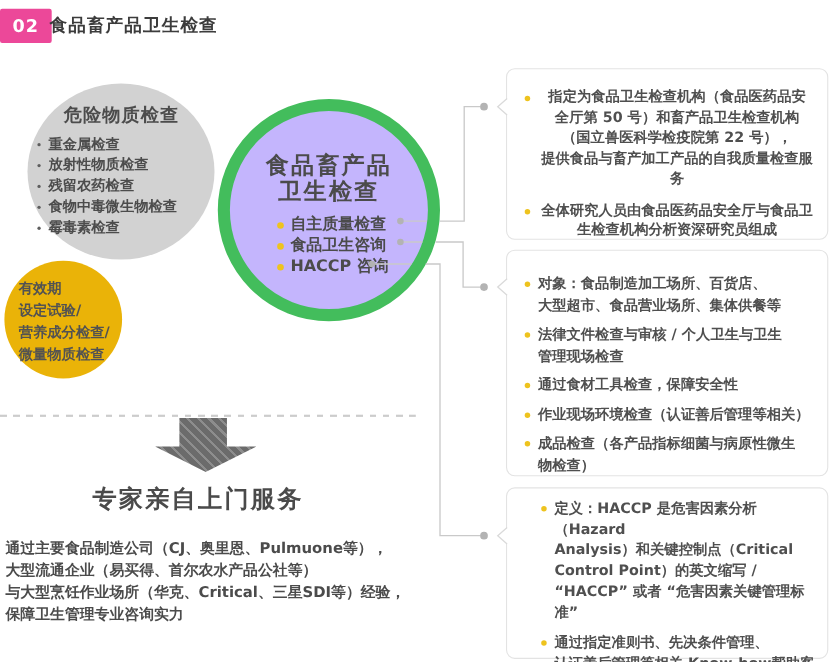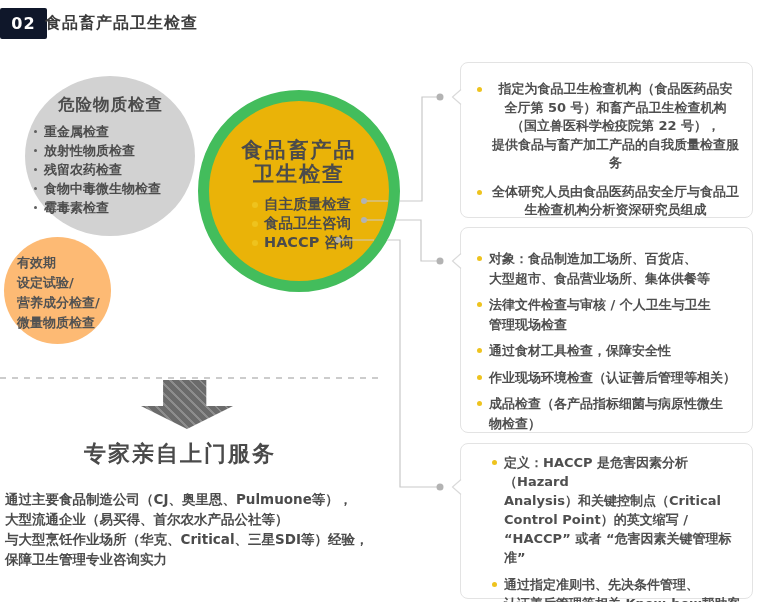--- a/index.html
+++ b/index.html
@@ -11,21 +11,21 @@
     height: 602px;
     background: #ffffff;
     overflow: hidden;
   }
   .preline { white-space: pre-line; }
 
   
   .hdr-badge {
     position: absolute; left: 0; top: 8px;
     width: 47px; height: 31px;
-    background: #0f172a; border-radius: 2px;
+    background: #ec4899; border-radius: 2px;
     color: #ffffff; font-size: 16px; font-weight: bold;
     display: flex; align-items: center; justify-content: center;
     letter-spacing: 1px;
   }
   .hdr-title {
     position: absolute; left: 45px; top: 13px;
     font-size: 16px; font-weight: bold; color: #3c3c3c;
     letter-spacing: 1px;
   }
 
@@ -44,30 +44,30 @@
     position: relative; padding-left: 10px;
     font-size: 13px; font-weight: bold; line-height: 19px;
   }
   .hazard-circle li::before {
     content: ""; position: absolute; left: 0; top: 8px;
     width: 3px; height: 3px; border-radius: 50%; background: #5e5e5e;
   }
   .validity-circle {
     position: absolute; left: 4px; top: 237px;
     width: 107px; height: 107px; border-radius: 50%;
-    background: #fdba74; color: #525252;
+    background: #eab308; color: #525252;
     padding: 16px 0 0 13px;
     font-size: 13px; font-weight: 600; line-height: 20px;
   }
 
   
   .center-circle {
     position: absolute; left: 198px; top: 90px;
     width: 202px; height: 202px; border-radius: 50%;
-    background: #eab308; border: 11px solid #43bd5c;
+    background: #c4b5fd; border: 11px solid #43bd5c;
   }
   .center-circle .cc-title {
     margin-top: 37px; text-align: center;
     font-size: 21px; font-weight: bold; color: #4b4b4b;
     line-height: 24px; letter-spacing: 2px;
   }
   .center-circle ul { list-style: none; margin: 9px 0 0 43px; }
   .center-circle li {
     position: relative; padding-left: 12px;
     font-size: 14.5px; font-weight: bold; color: #4b4b4b;

